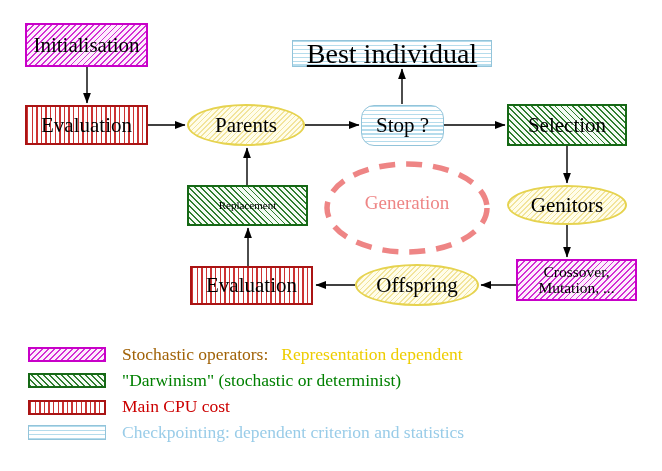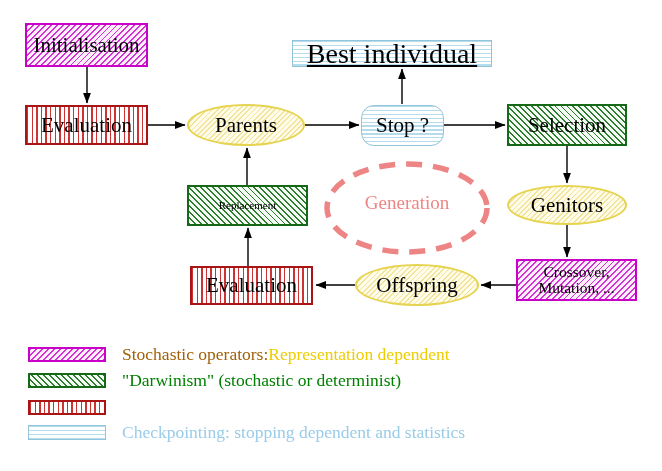--- a/index.html
+++ b/index.html
@@ -39,21 +39,21 @@
   .rounded{border-radius:13px;}
   .gen-label{
     position:absolute;left:325px;top:192px;width:164px;text-align:center;
     color:#ee8585;font-size:19px;
   }
   svg.overlay{position:absolute;left:0;top:0;pointer-events:none;}
   
   .swatch{position:absolute;left:28px;width:78px;height:15px;box-sizing:border-box;}
   .legend-text{position:absolute;left:122px;font-size:17.5px;white-space:nowrap;}
   .lt-magenta{color:#a16207;}
-  .lt-yellow{color:#eecd00;}
+  .lt-yellow{color:#eecd00;margin-left:13px;}
   .lt-green{color:#008000;}
   .lt-red{color:#cc0000;}
   .lt-cyan{color:#99cce8;}
 </style>
 </head>
 <body>
 
 <div class="canvas">
 
   <svg class="overlay" width="662" height="471">
@@ -129,19 +129,22 @@
   <div class="legend-text" style="top:344px;">
     <span class="lt-magenta">Stochastic operators:</span><span class="lt-yellow">Representation dependent</span>
   </div>
 
   <div class="swatch hatch-green" style="top:373px;"></div>
   <div class="legend-text" style="top:370px;">
     <span class="lt-green">"Darwinism" (stochastic or determinist)</span>
   </div>
 
   <div class="swatch stripe-red" style="top:400px;"></div>
+  <div class="legend-text" style="top:396px;">
+    <span class="lt-red">Main CPU cost</span>
+  </div>
 
   <div class="swatch stripe-cyan" style="top:425px;"></div>
   <div class="legend-text" style="top:422px;">
-    <span class="lt-cyan">Checkpointing: stopping dependent and statistics</span>
+    <span class="lt-cyan">Checkpointing: dependent criterion and statistics</span>
   </div>
 
 </div>
 
 </body></html>

